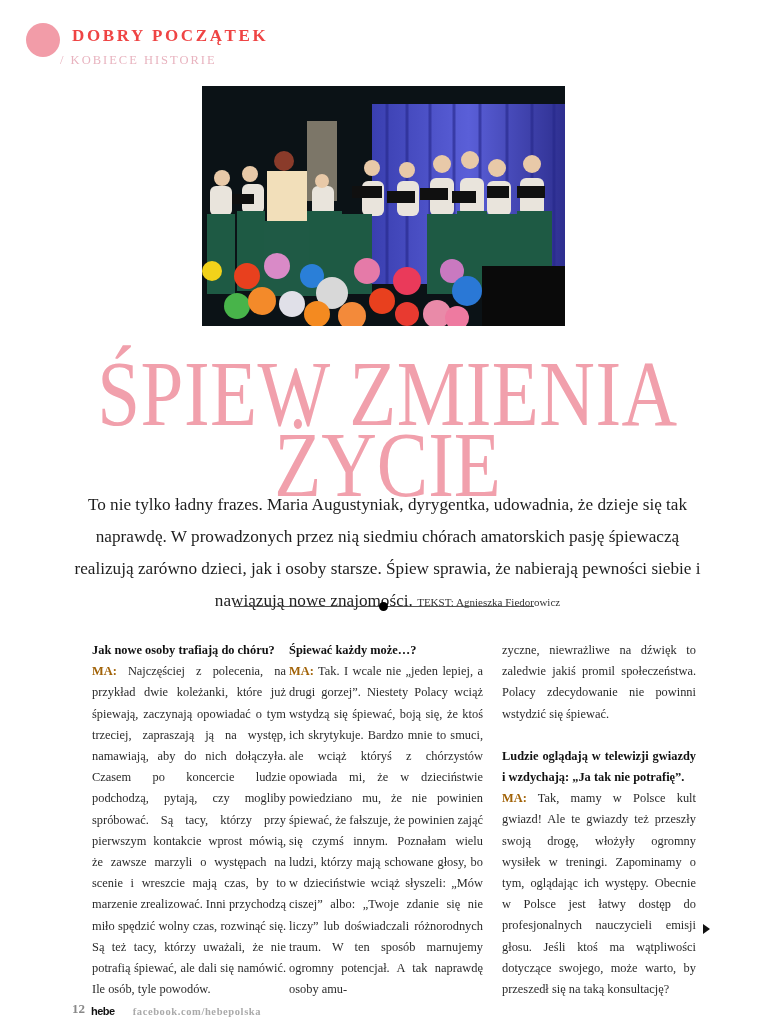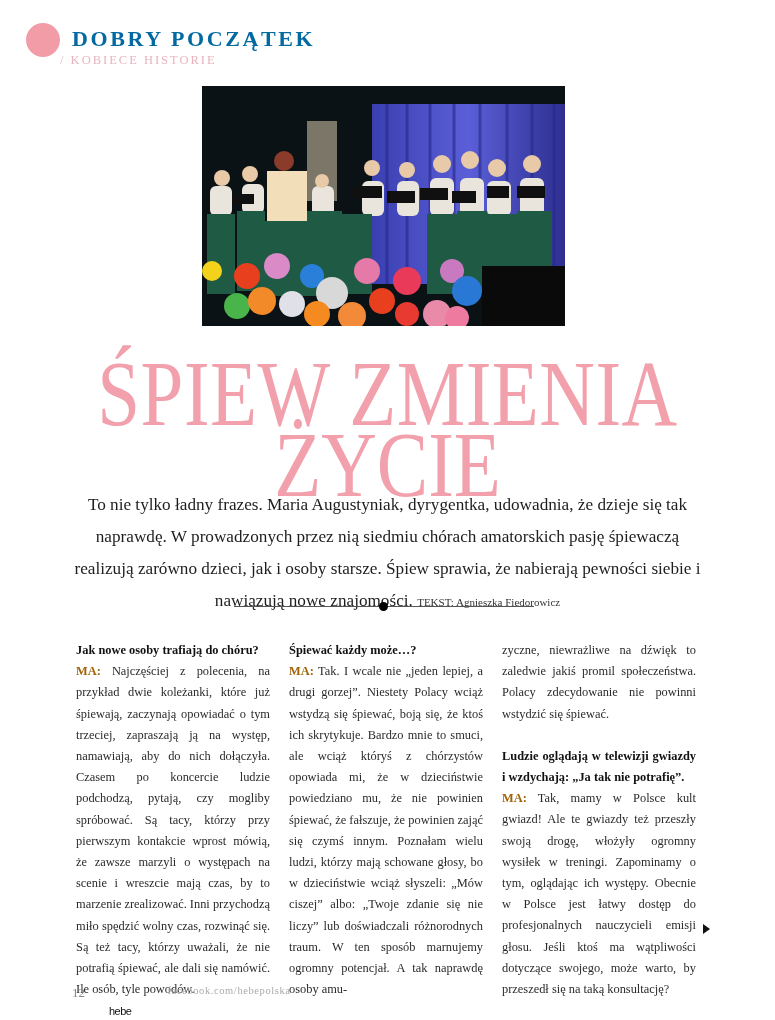--- a/index.html
+++ b/index.html
@@ -1,37 +1,37 @@
 <!DOCTYPE html>
 <html><head>
 <meta charset="utf-8">
 <style>
   html, body { margin: 0; padding: 0; background: #ffffff; }
   body { width: 775px; height: 1020px; position: relative; overflow: hidden; font-family: "Liberation Serif", serif; color: #1a1a1a; }
   .dot { position: absolute; left: 26px; top: 23px; width: 34px; height: 34px; border-radius: 50%; background: #f29ca8; }
-  .section { position: absolute; left: 72px; top: 26px; font-size: 22px; font-weight: bold; letter-spacing: 2.6px; color: #0369a1; }
+  .section { position: absolute; left: 72px; top: 26px; font-size: 17px; font-weight: bold; letter-spacing: 2.6px; color: #ef4444; }
   .subsection { position: absolute; left: 60px; top: 53px; font-size: 12.5px; letter-spacing: 2px; color: #e8b3bf; }
   .photo { position: absolute; left: 202px; top: 86px; width: 363px; height: 240px; overflow: hidden; background: #0c1218; }
   .photo svg { display: block; }
   .headline { position: absolute; left: 0; width: 775px; text-align: center; color: #f1a0ac; font-family: "Liberation Serif", serif; font-weight: normal; line-height: 1; transform: scaleY(1.22); transform-origin: top center; }
   .h1 { top: 347px; font-size: 77px; letter-spacing: 0.5px; }
   .h2 { top: 418px; font-size: 77px; }
   .lead { position: absolute; left: 66px; width: 643px; top: 489px; text-align: center; font-size: 17.2px; line-height: 32px; color: #1d1d1d; }
   .credit { font-size: 11px; color: #333; }
   .divider { position: absolute; left: 234px; top: 606px; width: 300px; height: 1px; background: #555; }
   .divider-dot { position: absolute; left: 379px; top: 602px; width: 9px; height: 9px; border-radius: 50%; background: #000; }
   .col { position: absolute; top: 640px; font-size: 12.4px; line-height: 21.2px; color: #2a2a2a; text-align: justify; font-family: "Liberation Serif", serif; }
-  .c1 { left: 76px; width: 194px; font-family: Liberation Serif, serif; }
+  .c1 { left: 92px; width: 194px; font-family: Liberation Serif, serif; }
   .c2 { left: 289px; width: 194px; }
   .c3 { left: 502px; width: 194px; }
   .q { font-weight: bold; color: #111; display: block; }
   .ma { font-weight: bold; color: #a16207; }
   .gap { display: block; height: 21px; }
   .arrow { position: absolute; left: 703px; top: 924px; width: 0; height: 0; border-top: 5px solid transparent; border-bottom: 5px solid transparent; border-left: 7px solid #111; }
-  .footer { position: absolute; left: 72px; top: 985px; font-size: 12px; color: #999; display: flex; align-items: flex-start; gap: 24px; }
+  .footer { position: absolute; left: 72px; top: 985px; font-size: 12px; color: #999; display: flex; align-items: flex-end; gap: 6px; font-weight: bold; }
   .footer .pg { font-size: 13px; color: #888; }
   .footer .brand { font-family: "Liberation Sans", sans-serif; font-size: 11px; color: #111; letter-spacing: -0.5px; margin-top: 20px; }
   .footer .url { font-size: 10.5px; letter-spacing: 0.6px; color: #aaa; margin-left: 12px; }
 </style>
 </head>
 <body>
 
 <div class="dot"></div>
 <div class="section">DOBRY POCZĄTEK</div>
 <div class="subsection">/ KOBIECE HISTORIE</div>

